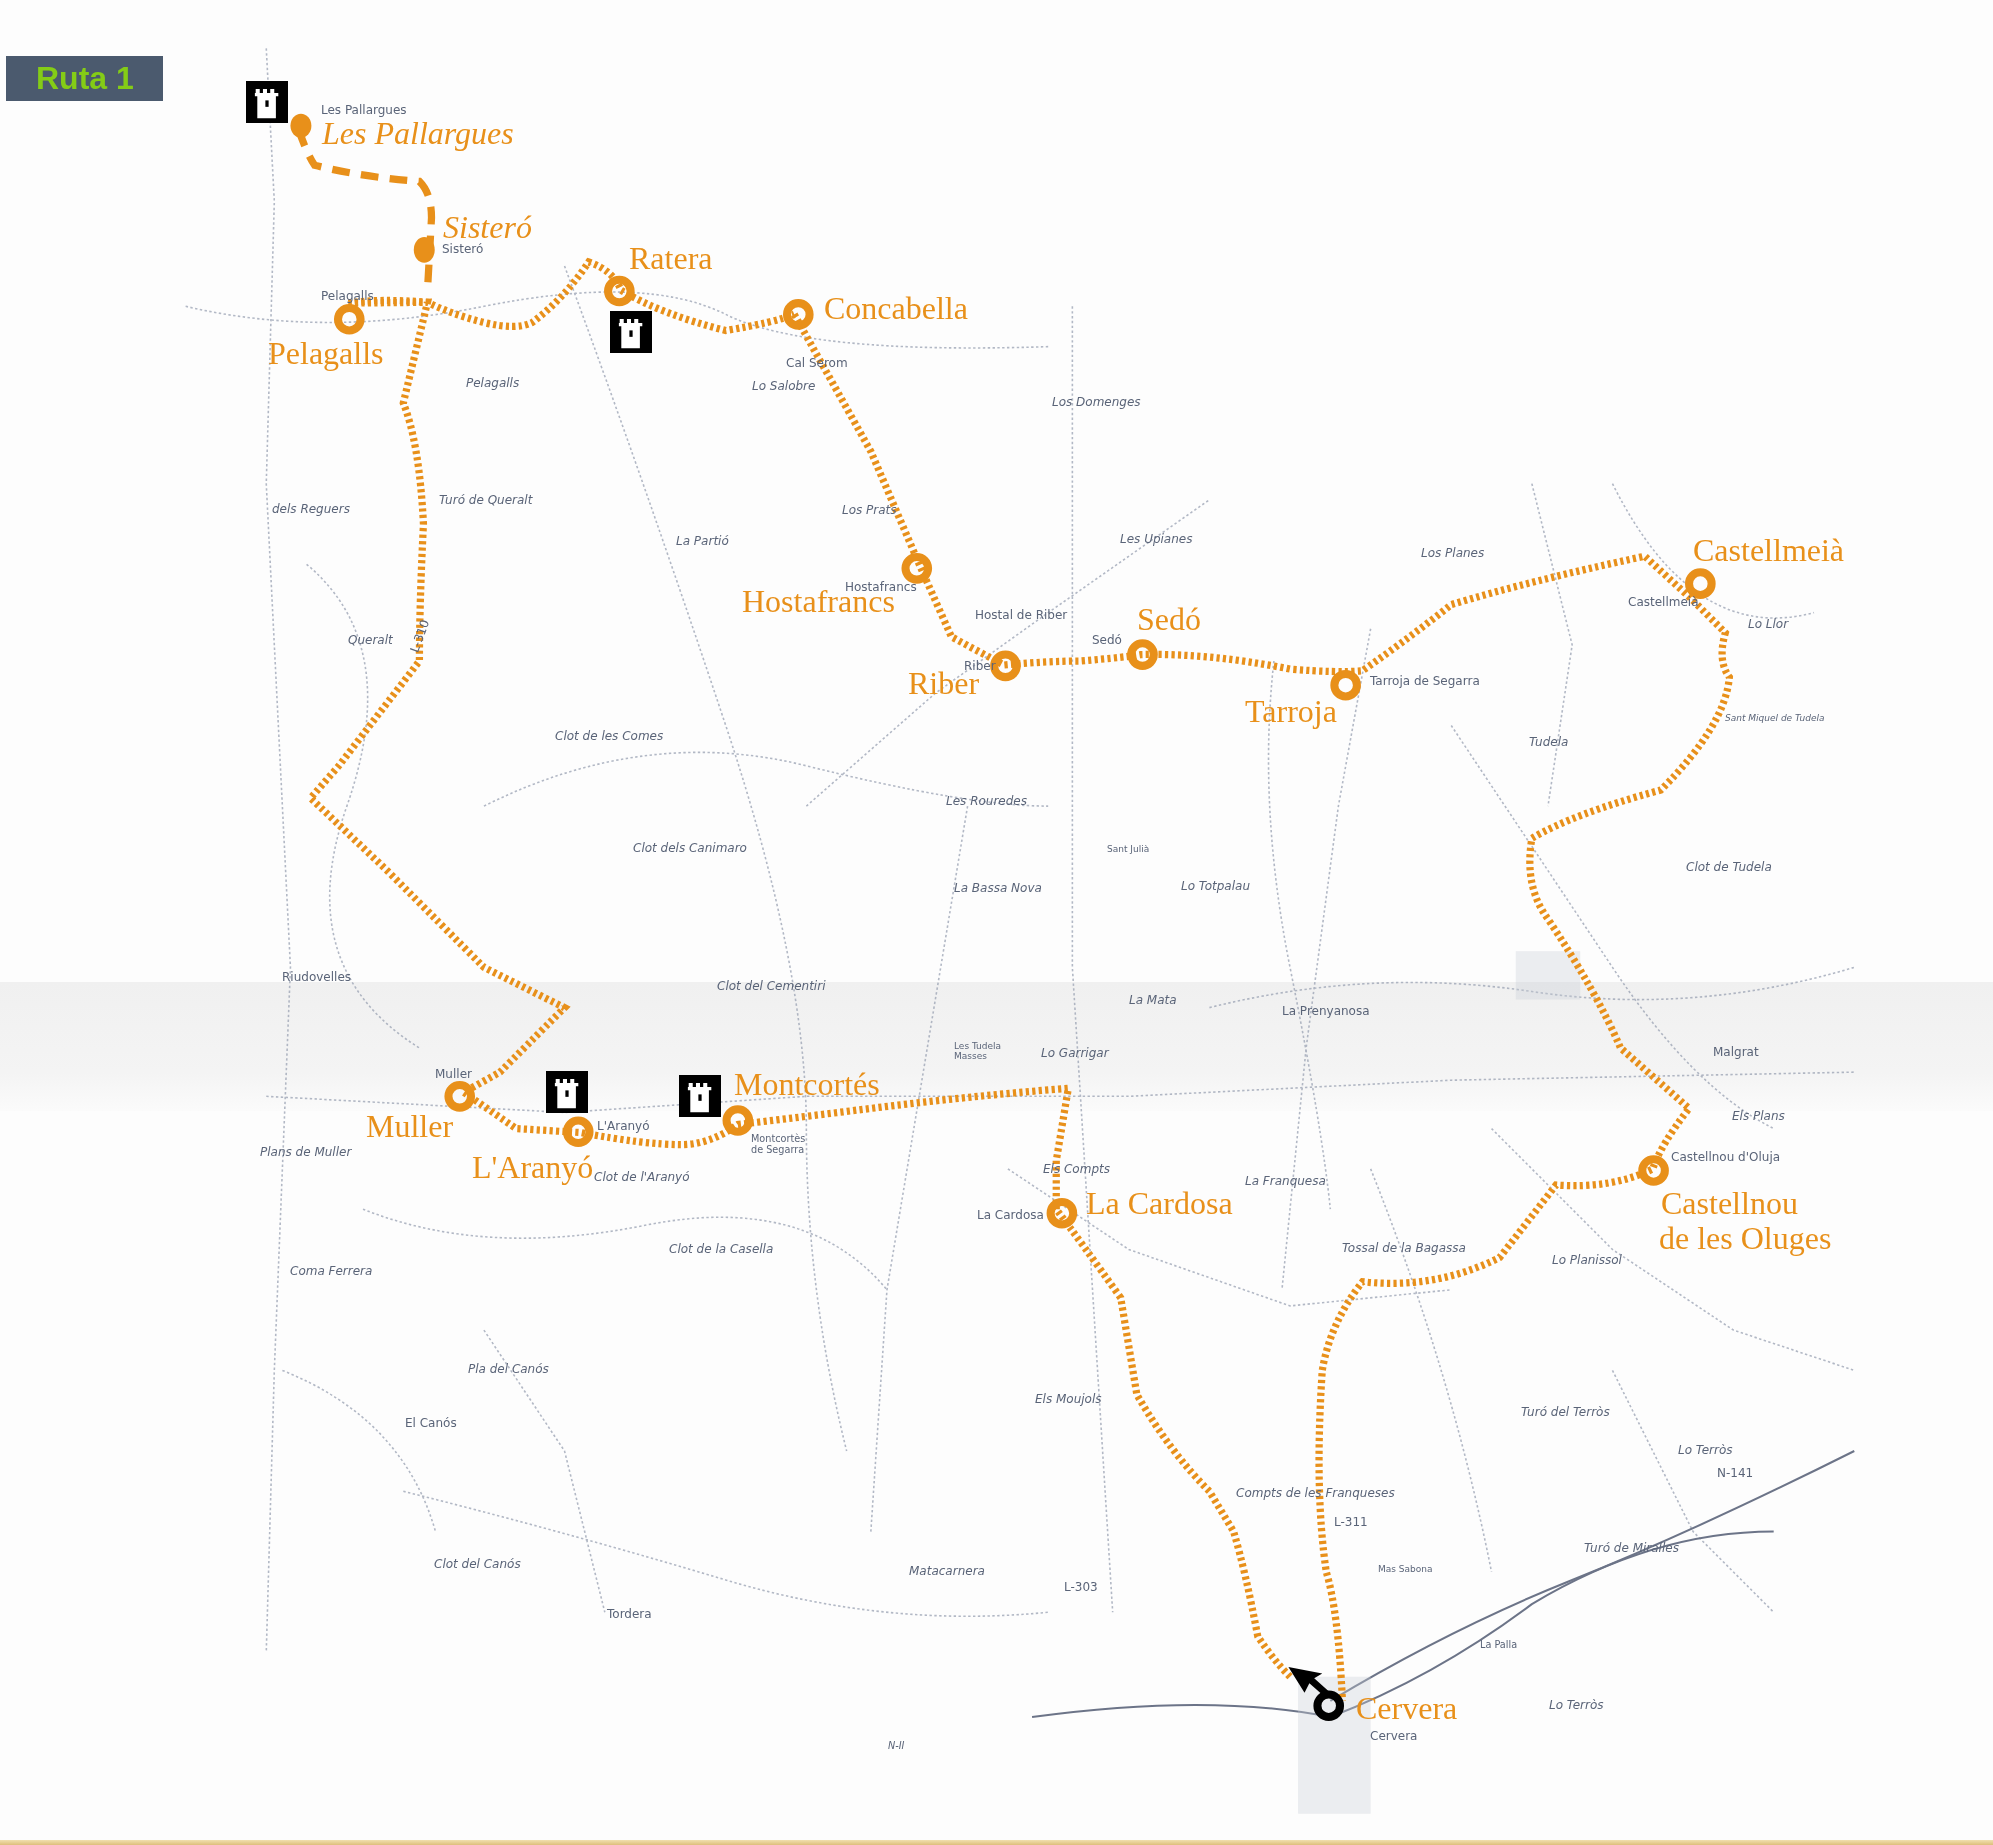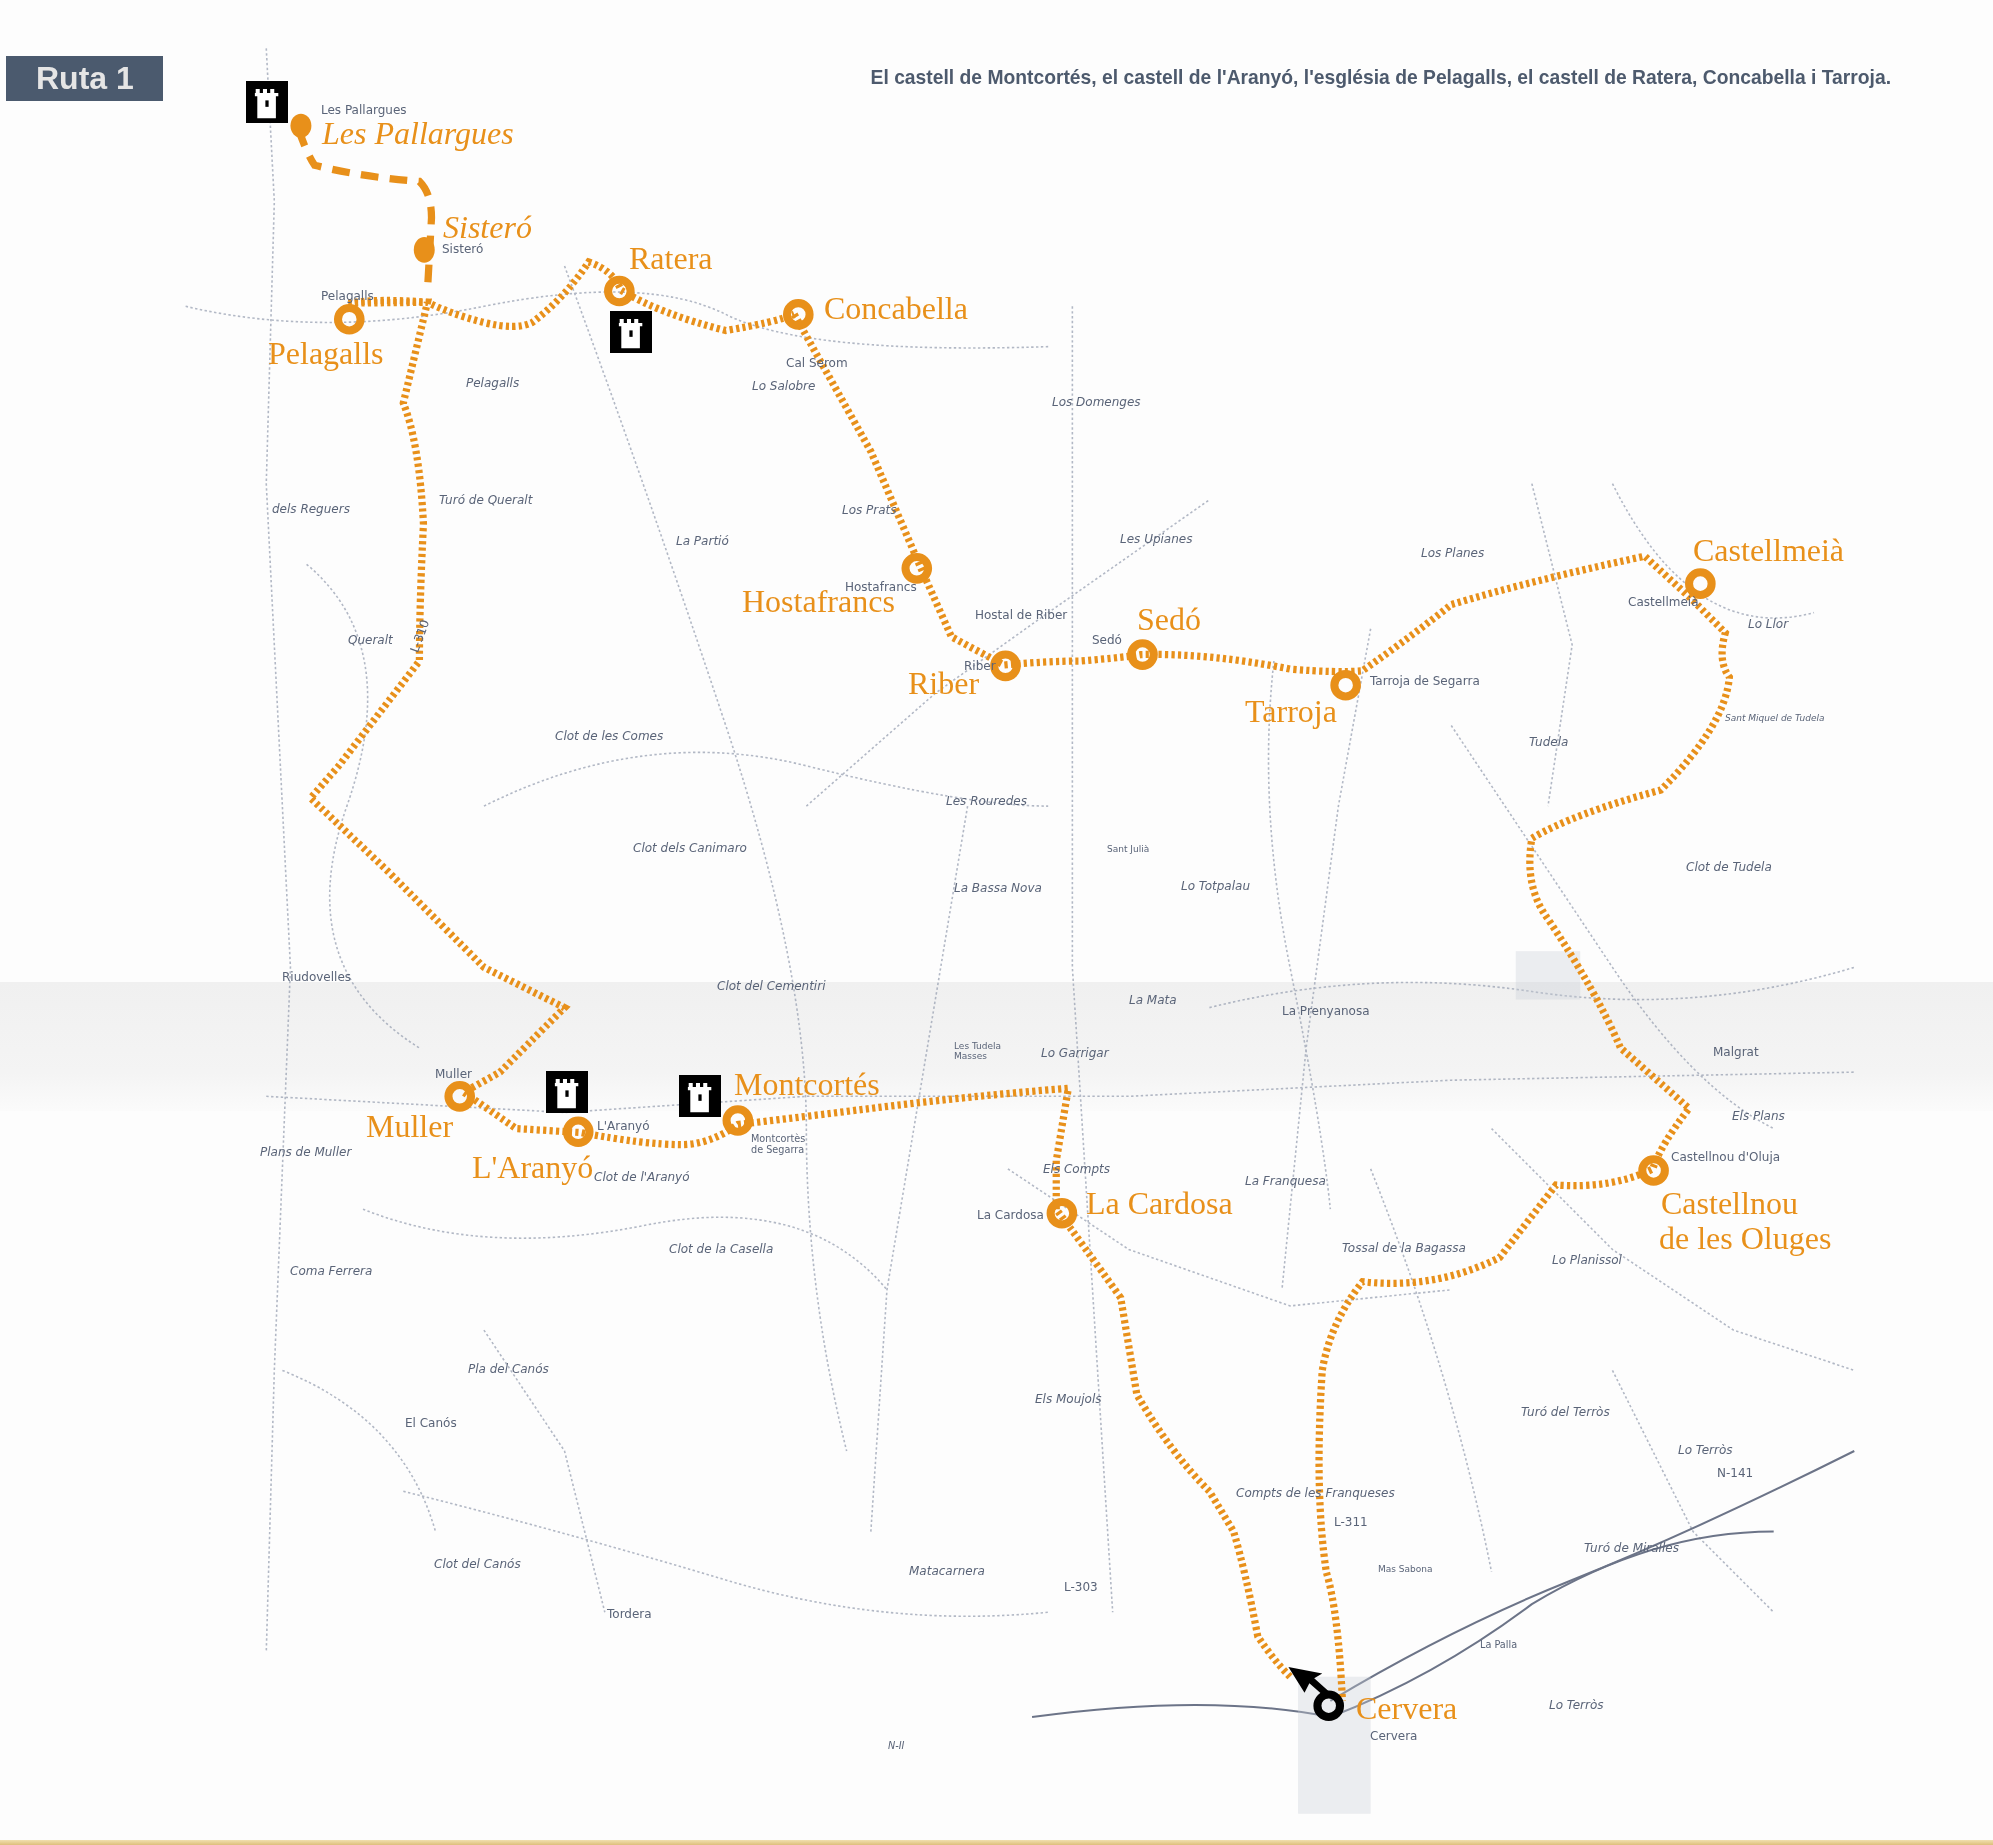--- a/index.html
+++ b/index.html
@@ -4,21 +4,21 @@
 <style>
   html, body { margin: 0; padding: 0; background: #ffffff; }
   body { width: 1994px; height: 1846px; position: relative; overflow: hidden;
          font-family: "Liberation Sans", sans-serif; }
   #page { position: absolute; left: 0; top: 0; width: 1994px; height: 1846px; background: #fdfdfd; }
   .fold-band { position: absolute; left: 0; width: 1994px; height: 129px; top: 982px;
                background: linear-gradient(#f0f0f0, #f4f4f4 70%, #fbfbfb); }
   .bottom-edge { position: absolute; left: 0; right: 0; bottom: 0; height: 6.4px;
                  background: linear-gradient(#f1e0b0, #d9b870); }
   .route-badge { position: absolute; left: 6.4px; top: 56px; width: 157px; height: 45px;
-                 background: #4b5a6e; color: #e5e5e5; font-weight: bold; font-size: 32px;
+                 background: #4b5a6e; color: #84cc16; font-weight: bold; font-size: 32px;
                  display: flex; align-items: center; justify-content: center;
                  font-family: "Liberation Sans", sans-serif; }
   .title { position: absolute; right: 103px; top: 31px; font-size: 32px; font-weight: bold;
            color: #111111; letter-spacing: -0.4px; font-family: "Liberation Sans", sans-serif; }
   .subtitle { position: absolute; right: 103px; top: 67px; font-size: 19.3px; font-weight: bold;
               color: #4d5a6d; font-family: "Liberation Sans", sans-serif; }
   svg#map { position: absolute; left: 0; top: 0; }
   .place-label { position: absolute; color: #e8901a; font-family: "Liberation Serif", serif;
                  font-size: 32px; white-space: nowrap; line-height: 1; }
   .place-label.italic { font-style: italic; }
@@ -97,21 +97,20 @@
       <ellipse cx="373" cy="156" rx="13" ry="15"></ellipse>
       <ellipse cx="526" cy="310" rx="13" ry="16"></ellipse>
     </g>
     <circle cx="1648" cy="2116" r="14" fill="none" stroke="#000" stroke-width="10"></circle>
     <path d="M1598 2068 L1618 2100 L1624 2088 L1642 2104 L1648 2098 L1630 2082 L1640 2076 Z" fill="#000"></path>
   </svg>
 
   <div class="route-badge">
     <span>Ruta 1</span>
   </div>
-  <div class="subtitle">El castell de Montcortés, el castell de l'Aranyó, l'església de Pelagalls, el castell de Ratera, Concabella i Tarroja.</div>
 
   <div class="castle" style="left:246px; top:81px;">
     <svg width="42" height="42" viewBox="0 0 52 52">
         <path d="M12 10h5v5h4v-5h5v5h4v-5h5v5h5v4h-3v27H14V19h-3v-4h1z" fill="#fff"></path>
         <rect x="24" y="24" width="4" height="8" fill="#000"></rect>
       </svg>
   </div>
   <div class="castle" style="left:610px; top:311px;">
     <svg width="42" height="42" viewBox="0 0 52 52">
         <path d="M12 10h5v5h4v-5h5v5h4v-5h5v5h5v4h-3v27H14V19h-3v-4h1z" fill="#fff"></path>

